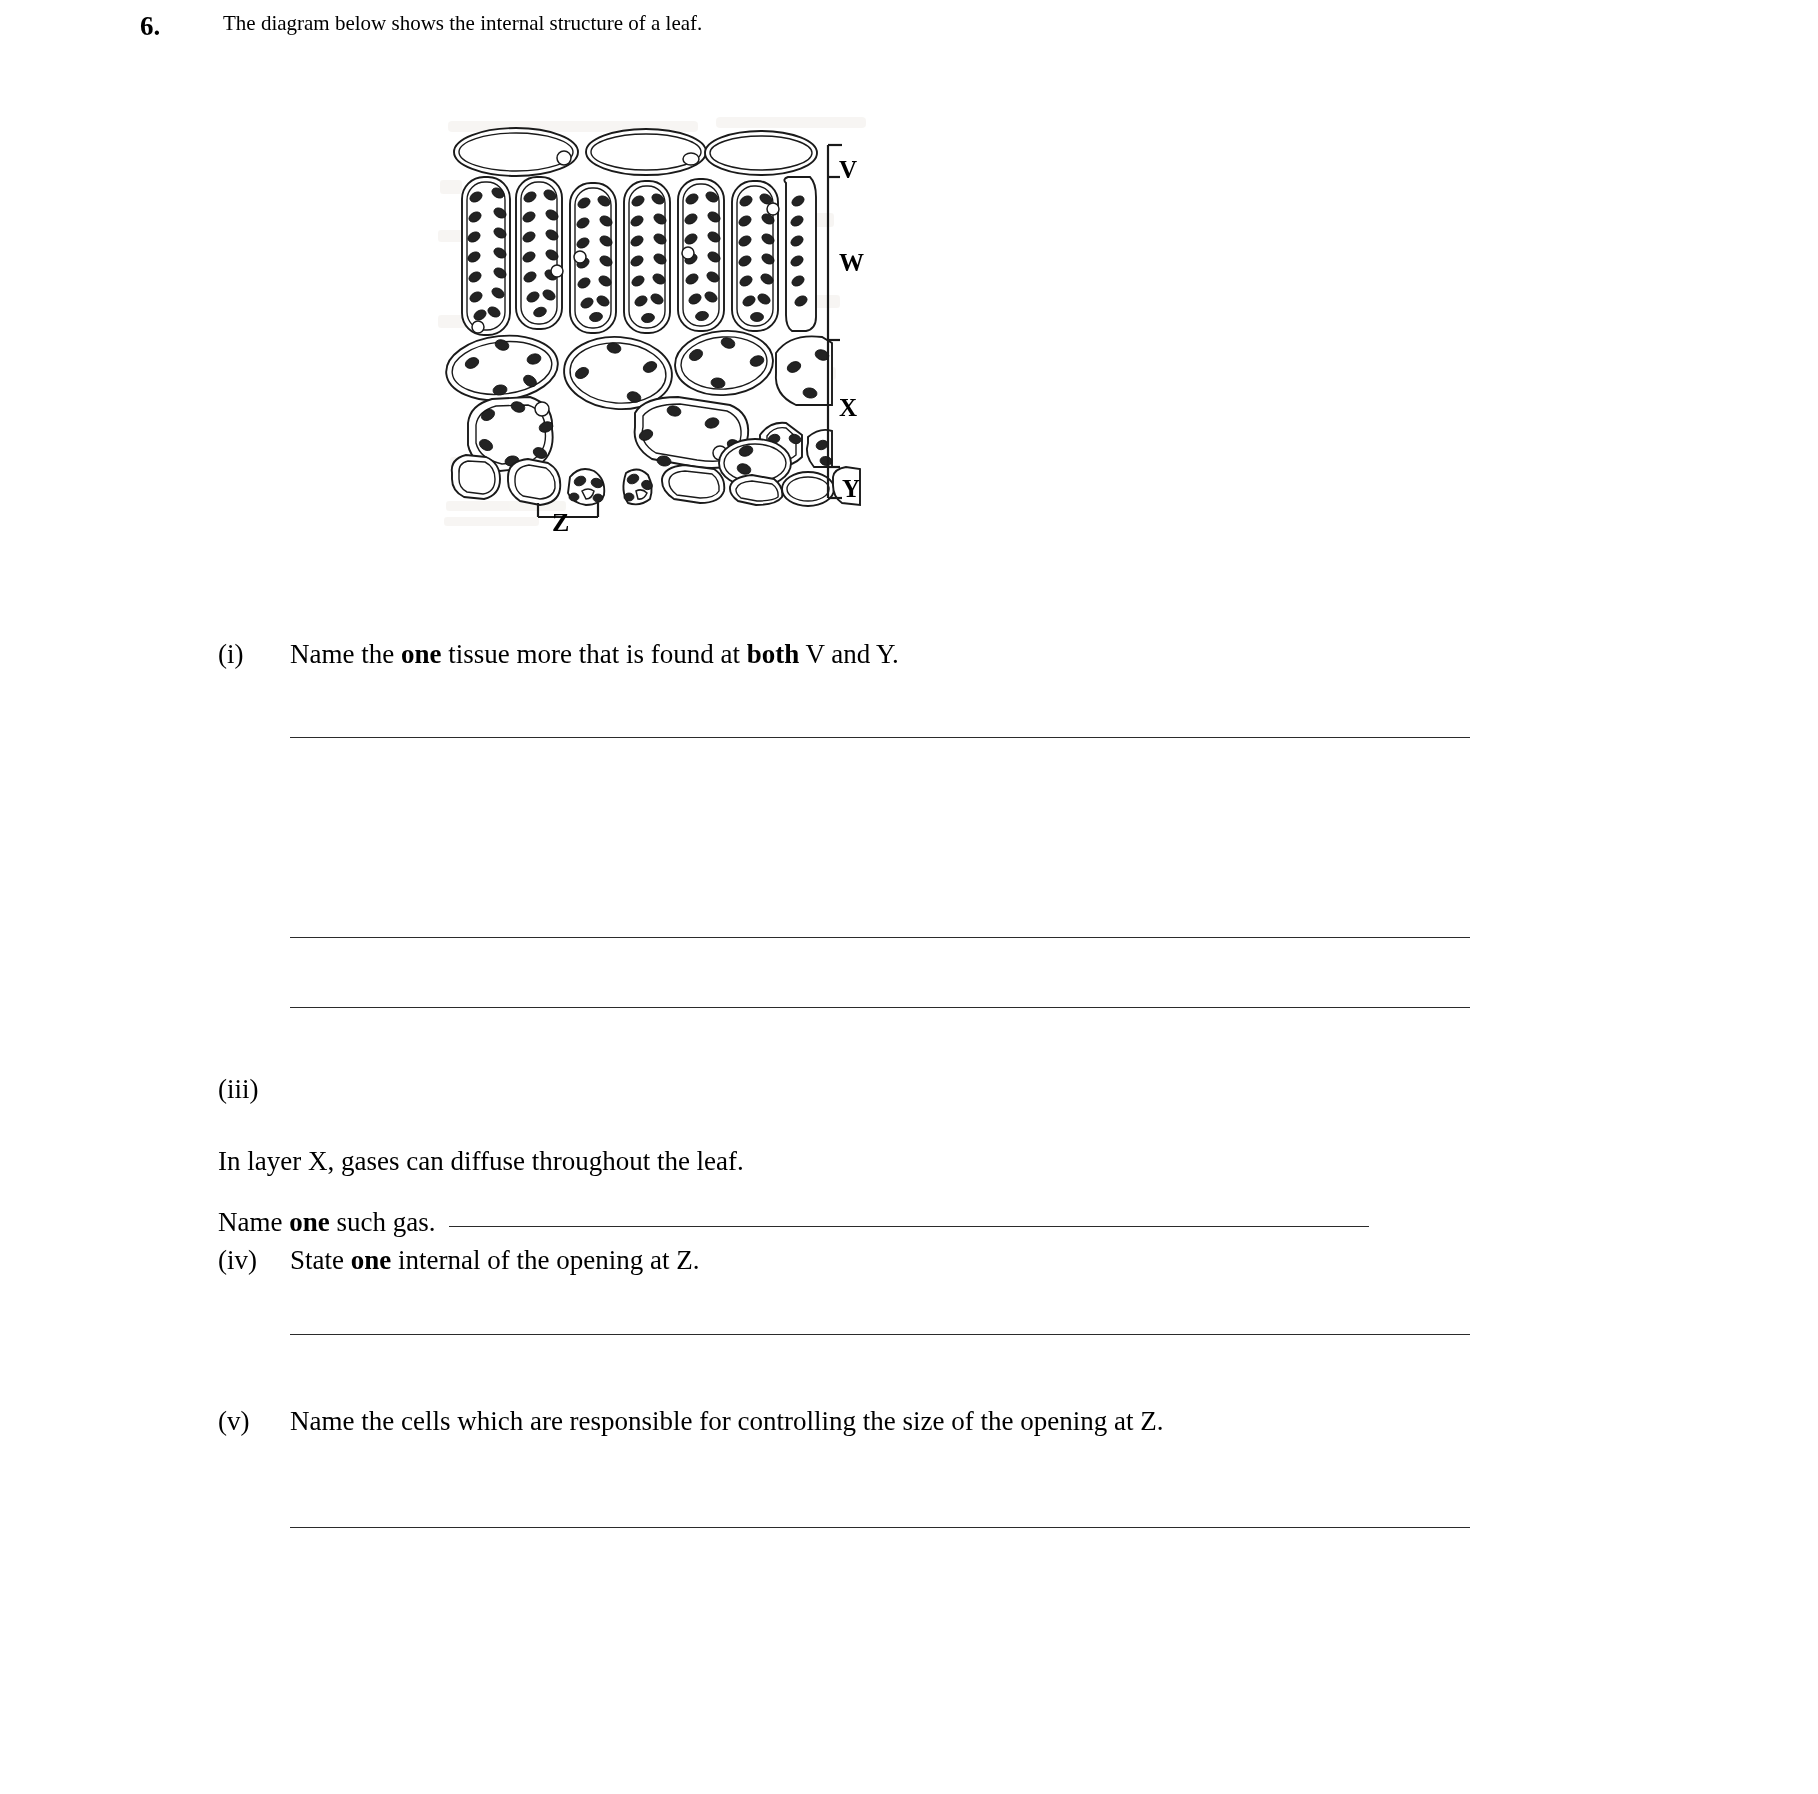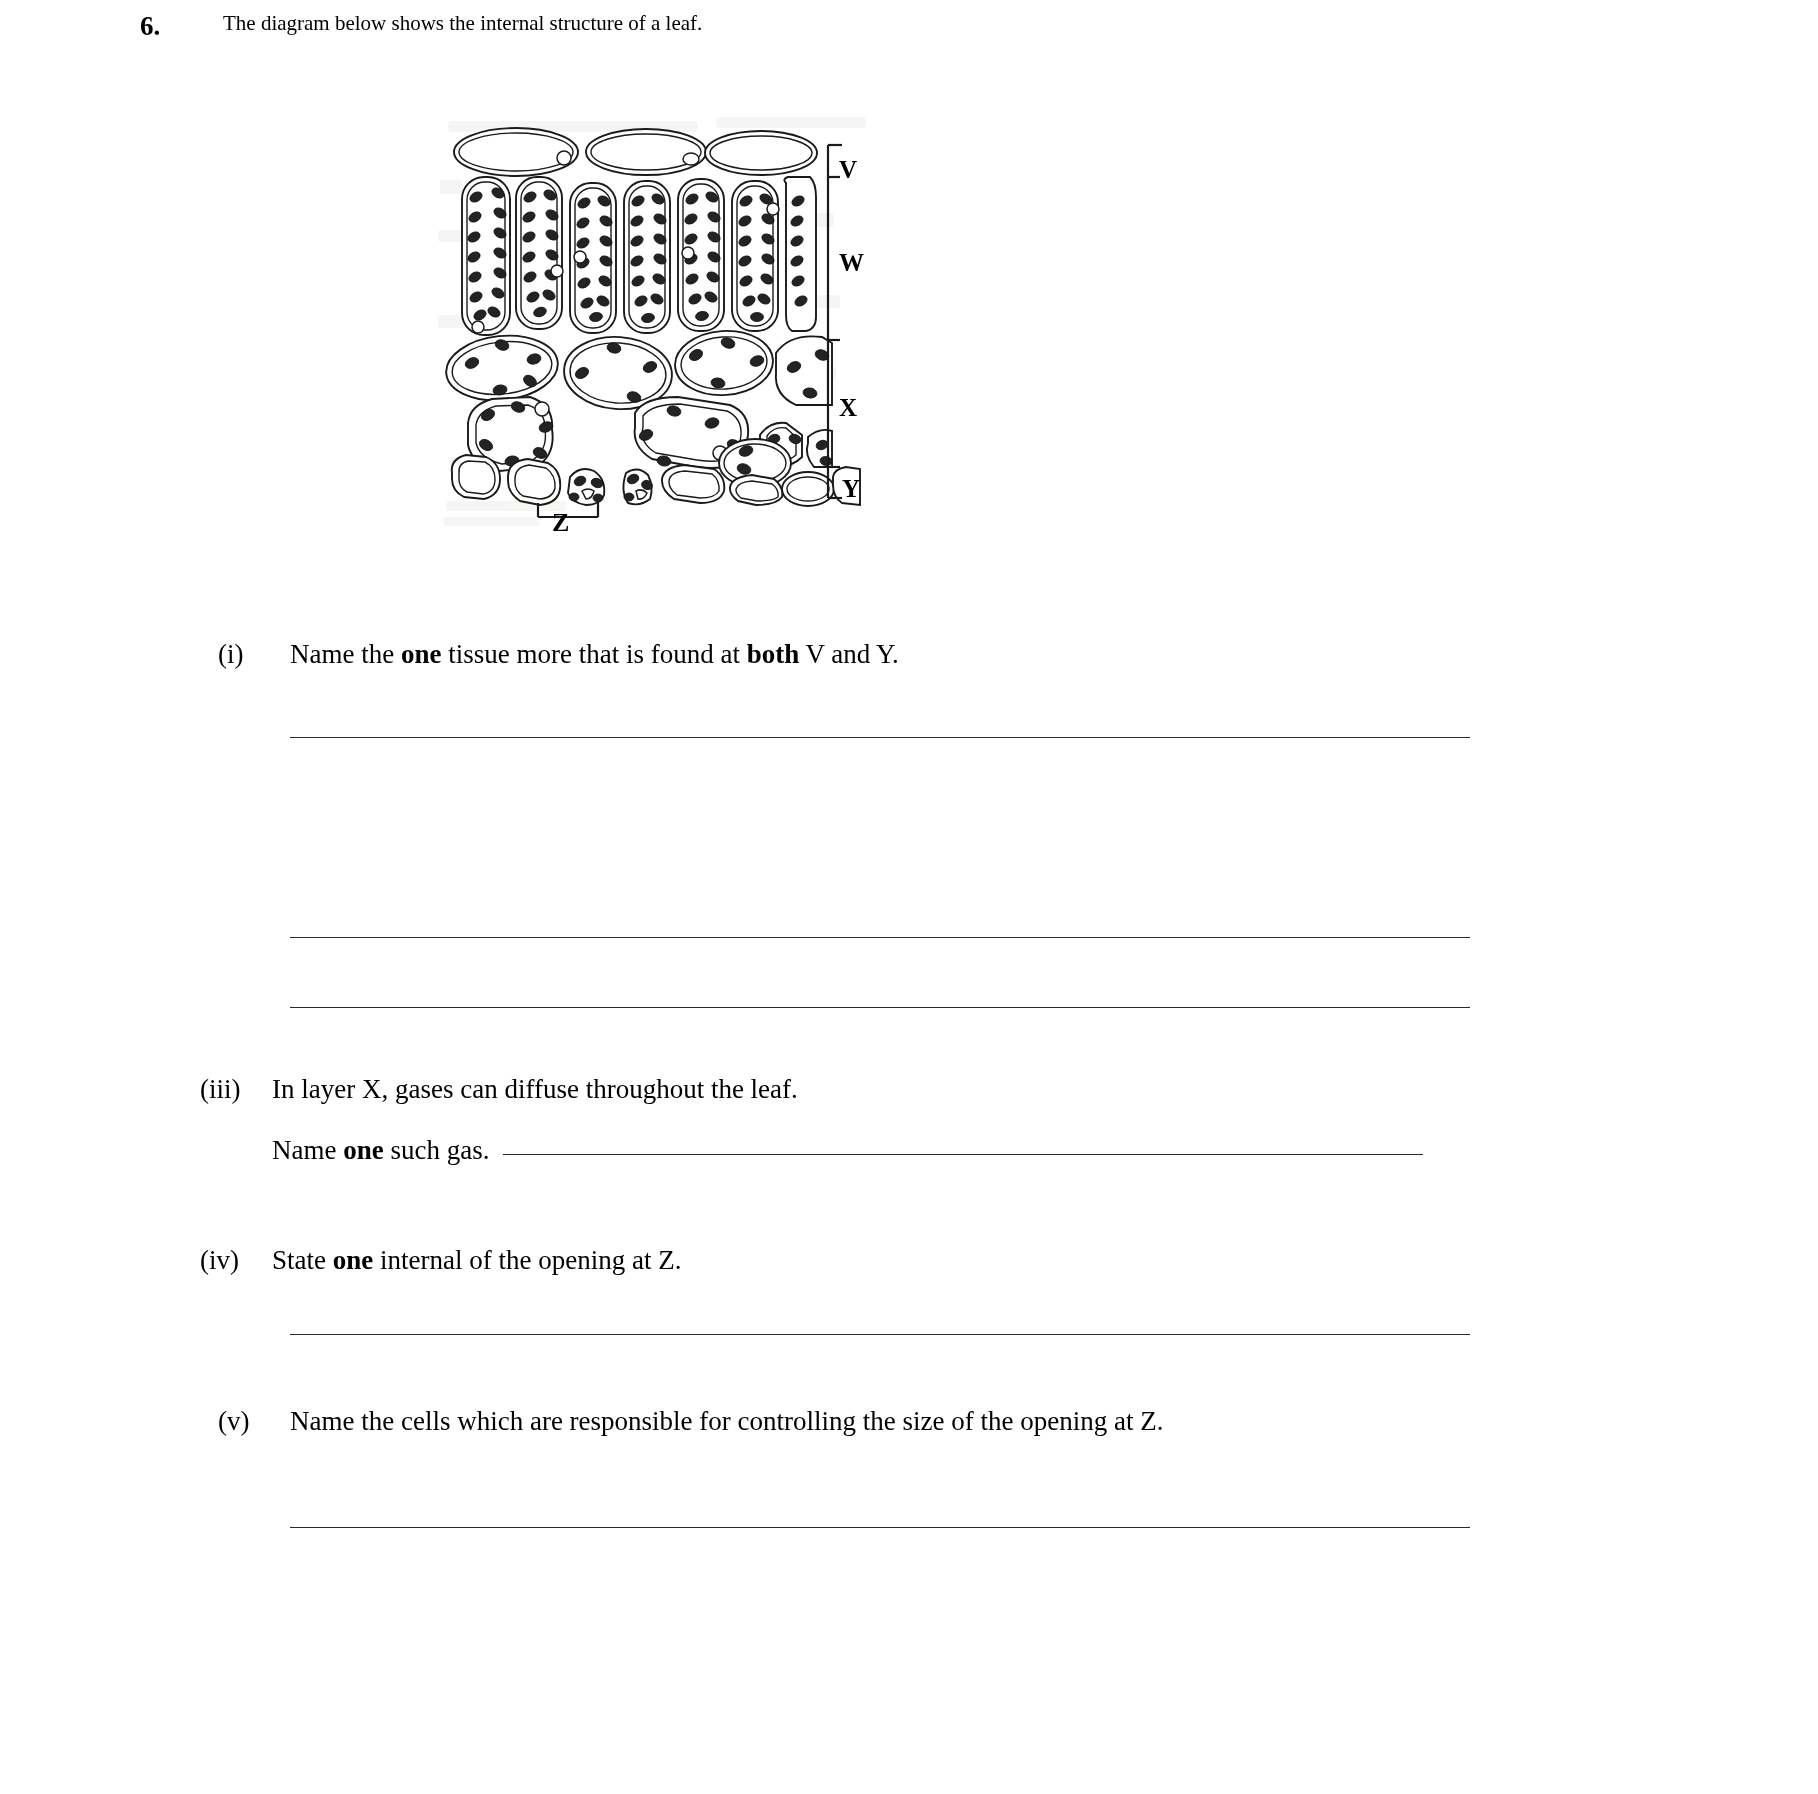--- a/index.html
+++ b/index.html
@@ -86,22 +86,22 @@
   .subq .body {
     flex: 1 1 auto;
   }
   .subq .body .ln {
     display: block;
     white-space: nowrap;
   }
 
   .s-i   { left: 218px; top: 637px; width: 1300px; }
   .s-ii  { left: 218px; top: 814px; width: 1400px; }
-  .s-iii { left: 200px; top: 1072px; width: 1340px; }
-  .s-iv  { left: 200px; top: 1243px; width: 1300px; }
+  .s-iii { left: 218px; top: 1072px; width: 1340px; flex-direction: column; }
+  .s-iv  { left: 218px; top: 1243px; width: 1300px; }
   .s-v   { left: 218px; top: 1404px; width: 1400px; }
 
   
   .inline-rule {
     display: inline-block;
     border-bottom: 1.8px solid #2b2b2b;
     height: 0;
     vertical-align: 4px;
     margin-left: 14px;
   }

